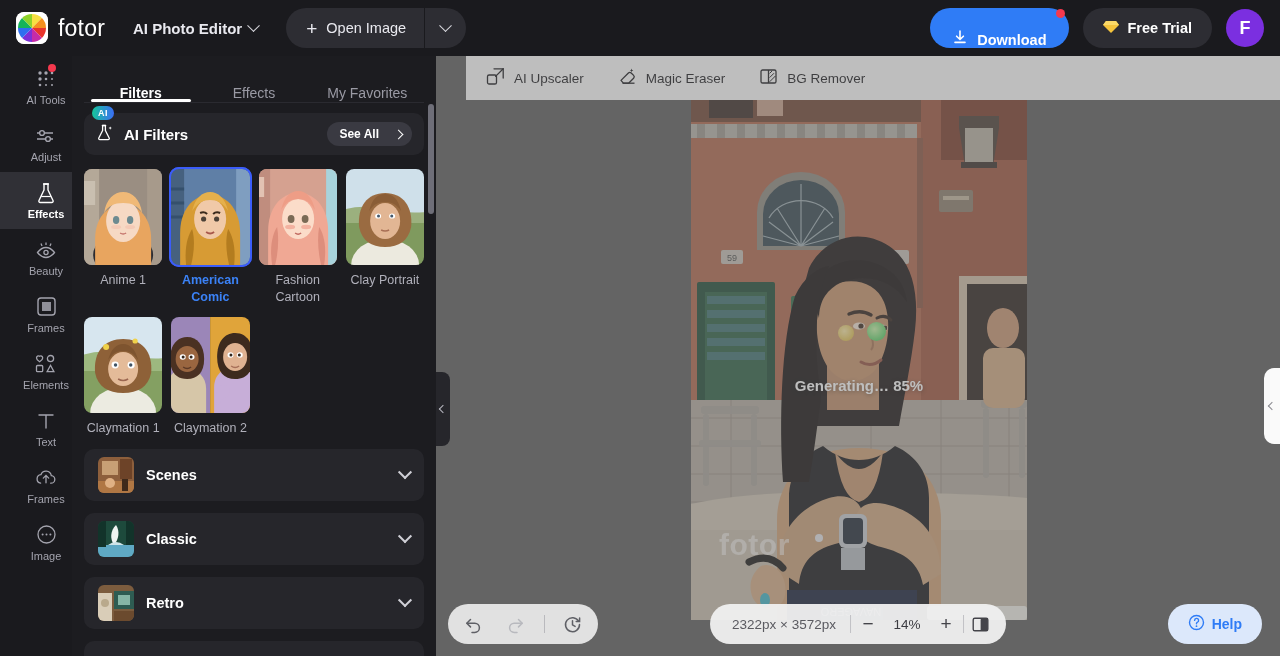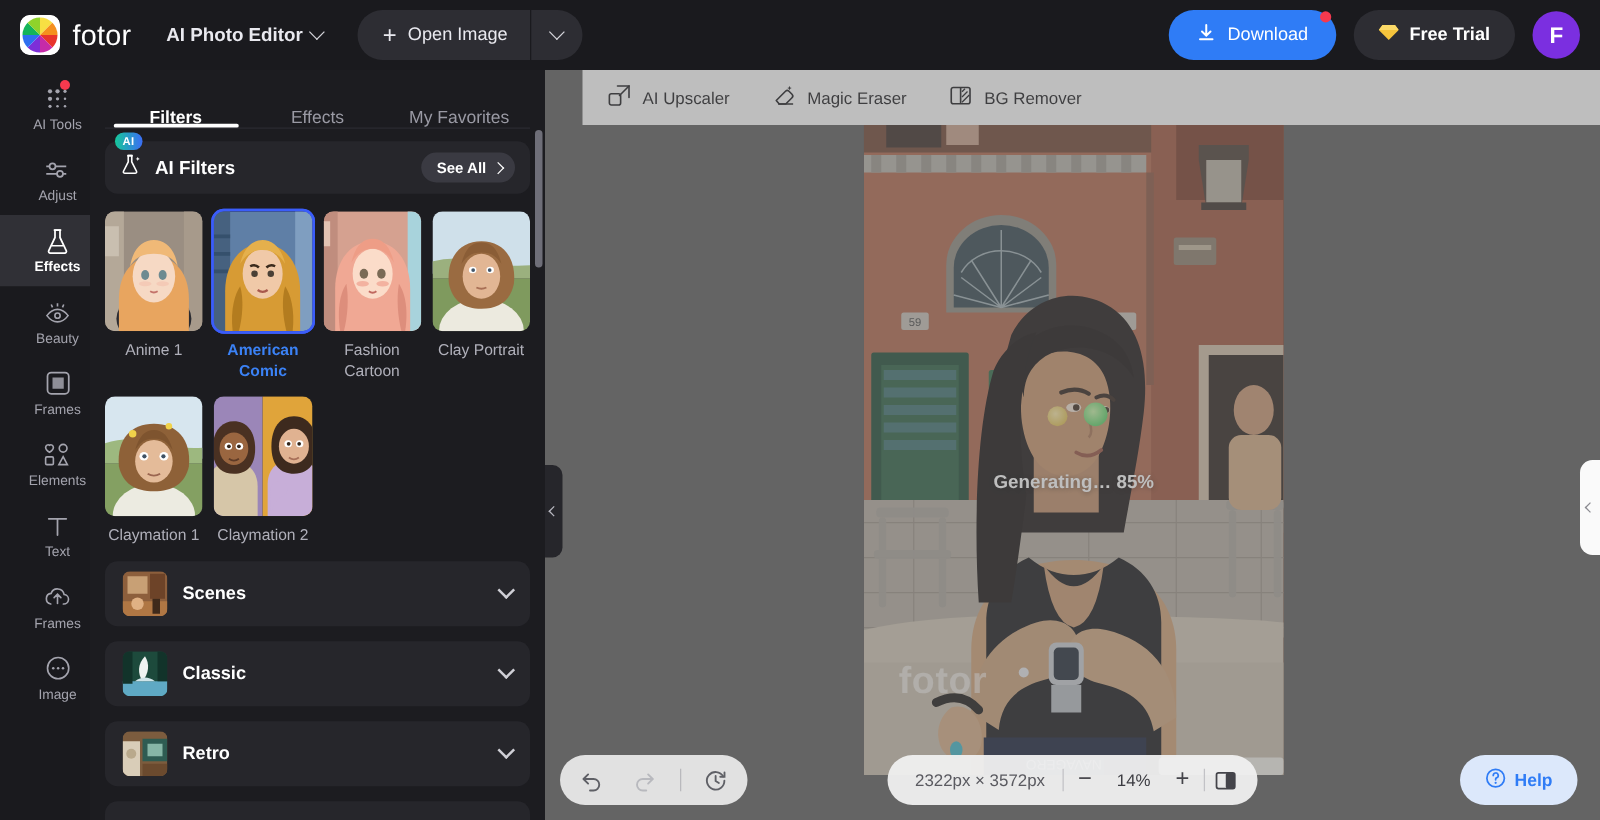--- a/index.html
+++ b/index.html
@@ -27,22 +27,22 @@
     display: flex; align-items: center; color: #e9e9ef; font-size: 14.5px; cursor: pointer;
   }
   .open-image .oi-main { display: flex; align-items: center; gap: 9px; padding: 0 18px 0 20px; height: 100%; }
   .oi-plus { font-size: 19px; line-height: 1; font-weight: 300; }
   .oi-split { width: 1px; height: 40px; background: #1a1a1e; }
   .oi-caret { padding: 0 16px; display: flex; align-items: center; height: 100%; }
 
   .topbar-right { margin-left: auto; display: flex; align-items: center; gap: 14px; }
   .btn-download {
     position: relative; height: 40px; padding: 0 22px; border-radius: 20px;
-    background: #2f7cf6; color: #fff; font-size: 14.5px; font-weight: 400;
-    display: flex; align-items: center; gap: 9px; cursor: pointer; border: none;
+    background: #2f7cf6; color: #fff; font-size: 14.5px; font-weight: 700;
+    display: flex; align-items: flex-end; gap: 9px; cursor: pointer; border: none;
   }
   .dl-dot { position: absolute; top: 1px; right: 4px; width: 9px; height: 9px; border-radius: 50%; background: #f5394e; }
   .btn-trial {
     height: 40px; padding: 0 20px; border-radius: 20px; background: #2d2d33;
     color: #fff; font-size: 14.5px; font-weight: 700; display: flex; align-items: center; gap: 9px; cursor: pointer; border: none;
   }
   .avatar {
     width: 38px; height: 38px; border-radius: 50%; background: #7b2fe0; color: #fff;
     display: flex; align-items: center; justify-content: center; font-size: 18px; font-weight: 600; cursor: pointer;
   }
@@ -74,21 +74,21 @@
 
   .ai-card { margin-top: 10px; background: #26262b; border-radius: 10px; height: 42px; display:flex; align-items:center; padding: 0 12px; position: relative; }
   .ai-badge {
     position: absolute; top: -7px; left: 8px; height: 14px; padding: 0 6px; border-radius: 7px;
     background: linear-gradient(90deg,#16c79a,#3b6df5); color:#fff; font-size: 9px; font-weight: 700;
     display:flex; align-items:center; letter-spacing:.4px;
   }
   .ai-card-title { color:#fff; font-size: 15px; font-weight: 700; margin-left: 10px; }
   .see-all {
     margin-left: auto; background:#3a3a42; color:#fff; font-size:12px; font-weight:700;
-    height: 24px; border-radius: 12px; display:flex; align-items:center; gap:6px; padding: 0 10px 0 12px; cursor:pointer;
+    height: 24px; border-radius: 12px; display:flex; align-items:center; gap:16px; padding: 0 10px 0 12px; cursor:pointer;
   }
   .see-all .chev-sm { width:7px; height:7px; border-right:1.8px solid #fff; border-top:1.8px solid #fff; transform: rotate(45deg); }
 
   .grid { display: grid; grid-template-columns: repeat(4, 1fr); gap: 11px 9px; margin-top: 14px; }
   .cell { cursor: pointer; }
   .thumb { width: 100%; height: 96px; border-radius: 8px; overflow: hidden; position: relative; }
   .cell.selected .thumb { outline: 2px solid #3b5dfa; outline-offset: 0px; box-shadow: 0 0 0 2px #3b5dfa; border-radius: 8px; }
   .cell-label { margin-top: 7px; text-align: center; font-size: 12.5px; color: #b0b0ba; line-height: 1.35; }
   .cell.selected .cell-label { color: #3b82f6; font-weight: 700; }
 

